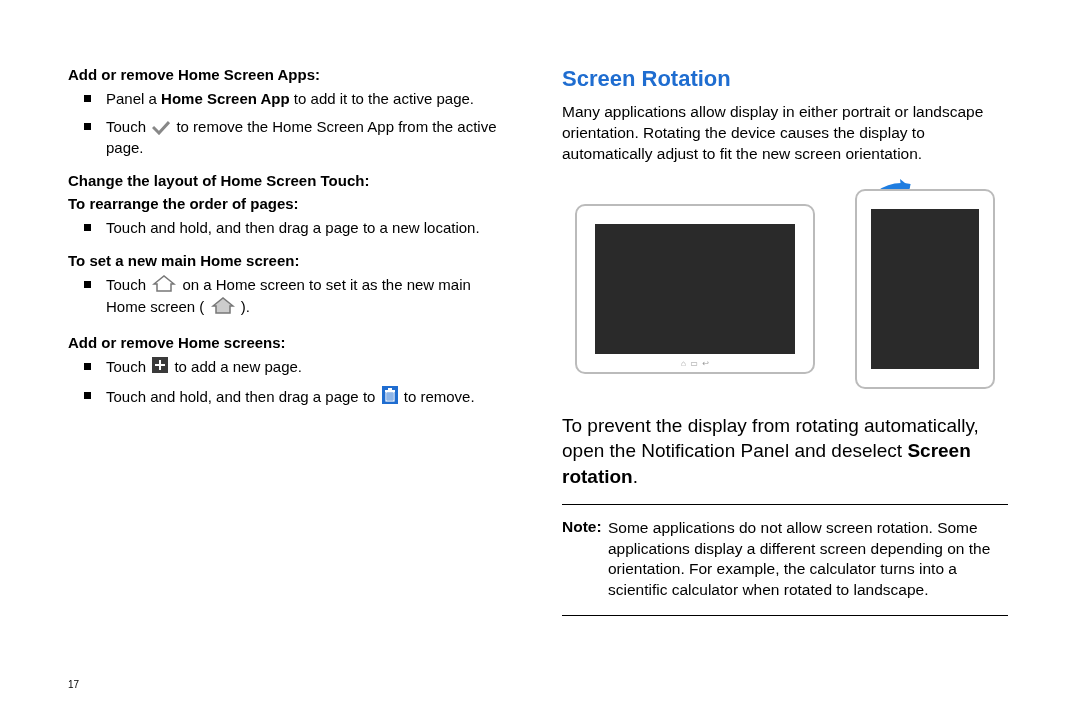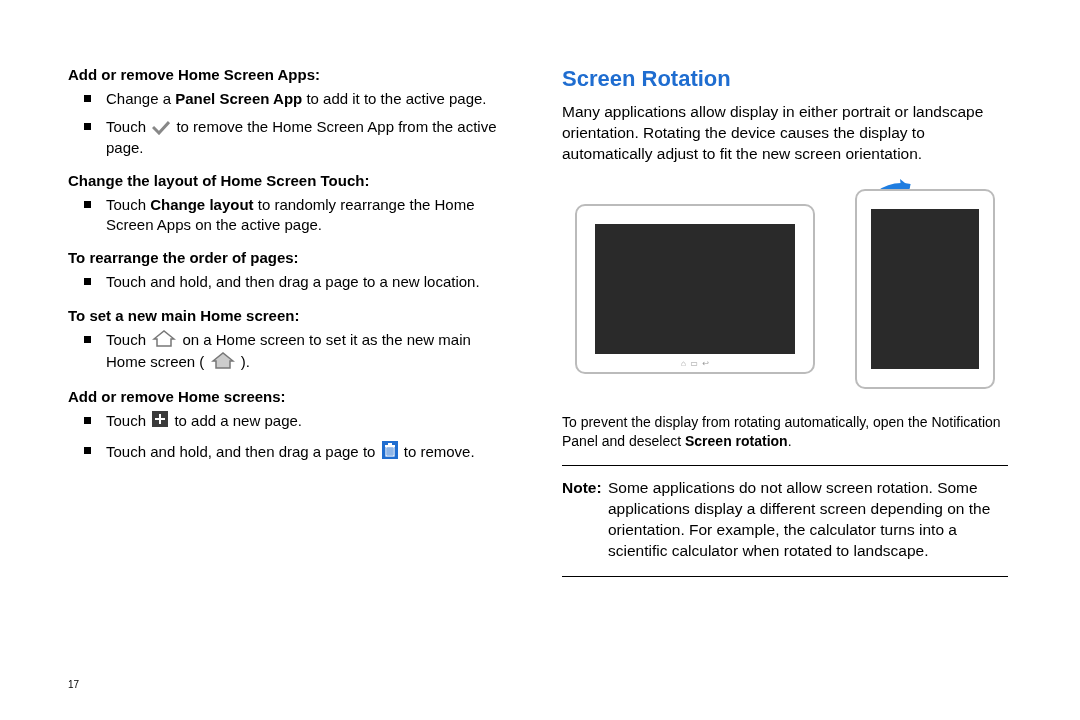--- a/index.html
+++ b/index.html
@@ -164,39 +164,34 @@
 </head>
 <body>
 
 <div class="page">
 
   <div class="col col-left">
 
     <p class="subhead">Add or remove Home Screen Apps:</p>
     <ul class="bullet">
       <li>
-        <span>Change a </span><span class="bold">Panel Screen App</span><span> to add it to the active page.</span>
+        <span>Panel a </span><span class="bold">Home Screen App</span><span> to add it to the active page.</span>
       </li>
       <li>
         <span>Touch </span>
         <span class="check-icon">
           <svg width="18" height="14" viewBox="0 0 18 14">
               <polyline points="1,6 7,12 17,1" fill="none" stroke="#888" stroke-width="3"></polyline>
             </svg>
         </span>
         <span> to remove the Home Screen App from the active page.</span>
       </li>
     </ul>
 
     <p class="subhead">Change the layout of Home Screen Touch:</p>
-    <ul class="bullet">
-      <li>
-        <span>Touch </span><span class="bold">Change layout</span><span> to randomly rearrange the Home Screen Apps on the active page.</span>
-      </li>
-    </ul>
 
     <p class="subhead">To rearrange the order of pages:</p>
     <ul class="bullet">
       <li>Touch and hold, and then drag a page to a new location.</li>
     </ul>
 
     <p class="subhead">To set a new main Home screen:</p>
     <ul class="bullet">
       <li>
         <span>Touch </span>
@@ -259,21 +254,21 @@
         <svg width="70" height="60" viewBox="0 0 70 60">
           <path d="M10 50 A 40 40 0 0 1 58 14" fill="none" stroke="#1f7de0" stroke-width="6"></path>
           <polygon points="58,14 48,6 50,22" fill="#1f7de0"></polygon>
         </svg>
       </span>
       <div class="tablet-portrait">
         <div class="screen"></div>
       </div>
     </div>
 
-    <p class="body-text" style="font-size:14px;">
+    <p class="body-text" style="font-size:19px;">
       <span>To prevent the display from rotating automatically, open the Notification Panel and deselect </span><span class="bold">Screen rotation</span><span>.</span>
     </p>
 
     <hr class="note-sep">
     <div class="note-block">
       <span class="bold">Note:</span>
       <span> </span>
       <span class="note-body">Some applications do not allow screen rotation. Some applications display a different screen depending on the orientation. For example, the calculator turns into a scientific calculator when rotated to landscape.</span>
     </div>
     <hr class="note-sep">

